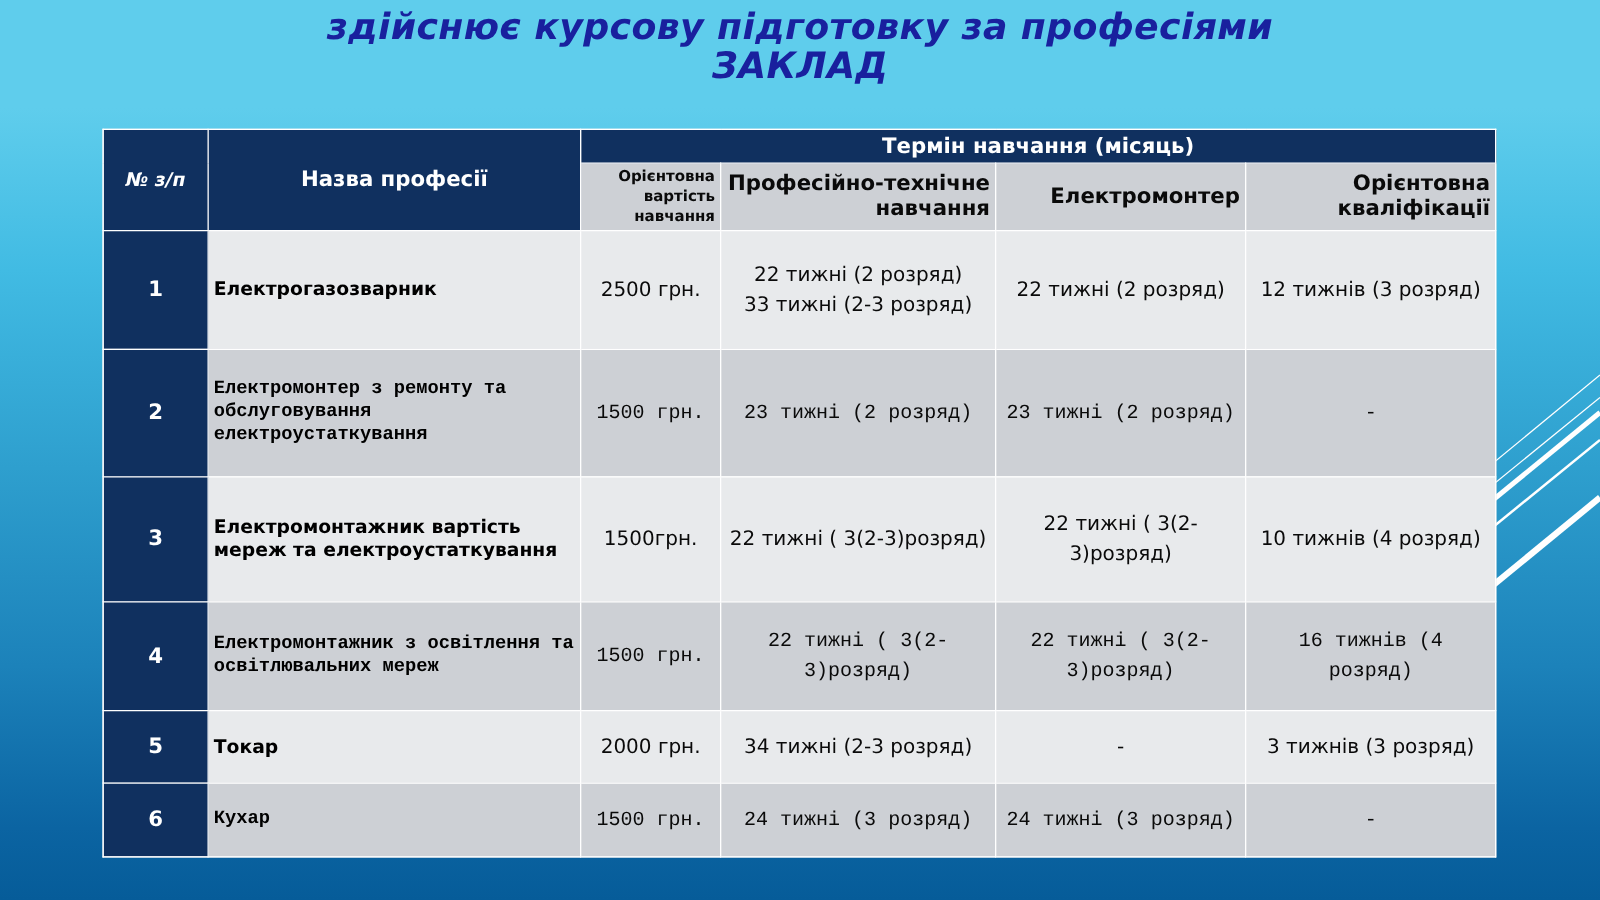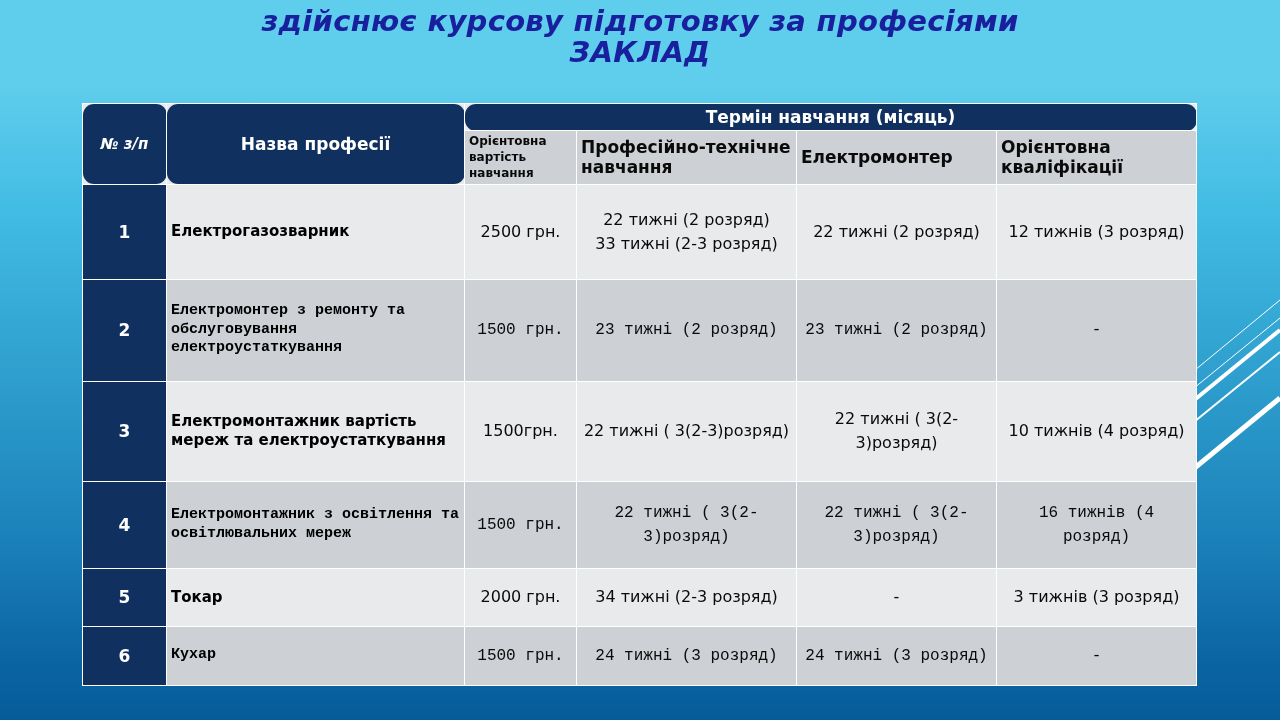--- a/index.html
+++ b/index.html
@@ -78,30 +78,29 @@
   col.c-pto   { width: 220px; }
   col.c-retr  { width: 200px; }
   col.c-qual  { width: 200px; }
 
   
   .th-navy {
     background: #10305F;
     color: #FFFFFF;
     font-weight: bold;
     text-align: center;
-    border-radius: 11px;
   }
   .th-num   { font-size: 15px; font-style: italic; }
   .th-prof  { font-size: 17px; }
   .th-span  { font-size: 17px; height: 22px; padding: 1px 4px; }
   .th-gray {
     background: #CDD0D5;
     color: #0A0A0A;
     font-weight: bold;
-    text-align: left;
+    text-align: right;
     margin-left: 13px;
   }
   .th-cost  { font-size: 12px; line-height: 1.35; }
   .th-sub   { font-size: 17px; line-height: 1.2; }
 
   
   td.num-cell {
     background: #10305F;
     color: #FFFFFF;
     font-size: 17px;

